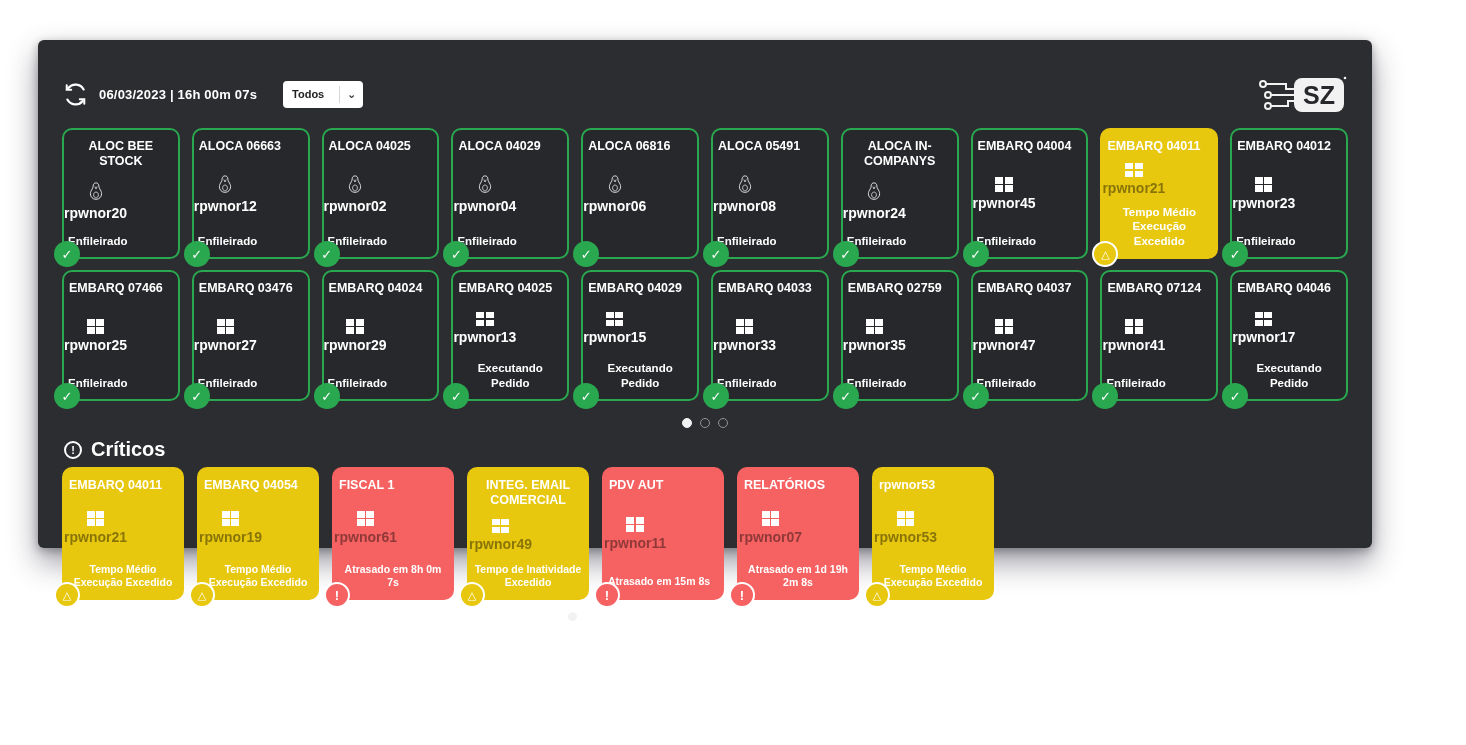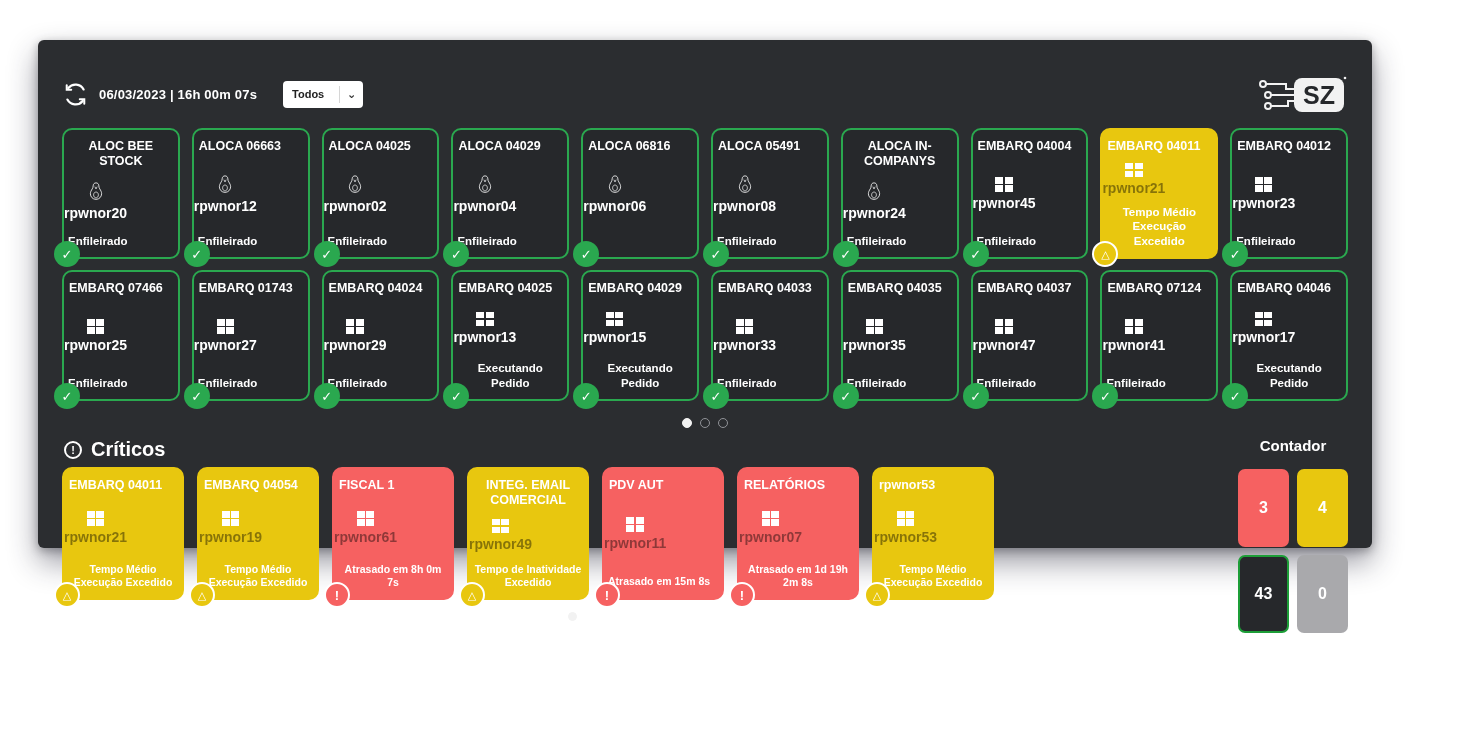--- a/index.html
+++ b/index.html
@@ -268,21 +268,21 @@
             <i></i>
             <i></i>
             <i></i>
           </span>
       <span class="host">rpwnor25</span>
     </div>
     <div class="card-status">Enfileirado</div>
     <span class="badge">✓</span>
   </div>
       <div class="card ok">
-    <div class="card-title">EMBARQ 01743</div>
+    <div class="card-title">EMBARQ 03476</div>
     <div class="card-mid">
 
       <span class="win-icon">
             <i></i>
             <i></i>
             <i></i>
             <i></i>
           </span>
       <span class="host">rpwnor27</span>
     </div>
@@ -343,21 +343,21 @@
             <i></i>
             <i></i>
             <i></i>
           </span>
       <span class="host">rpwnor33</span>
     </div>
     <div class="card-status">Enfileirado</div>
     <span class="badge">✓</span>
   </div>
       <div class="card ok">
-    <div class="card-title">EMBARQ 04035</div>
+    <div class="card-title">EMBARQ 02759</div>
     <div class="card-mid">
 
       <span class="win-icon">
             <i></i>
             <i></i>
             <i></i>
             <i></i>
           </span>
       <span class="host">rpwnor35</span>
     </div>
@@ -527,31 +527,14 @@
     </div>
     <div class="card-status">Tempo Médio Execução Excedido</div>
     <span class="badge">△</span>
   </div>
     </div>
 
   <div class="dots dots-criticos">
       <span class="dot active"></span>
     </div>
 
-  <div class="contador">
-    <div class="contador-title">Contador</div>
-    <div class="counter-grid">
-        <div class="counter danger">
-    <span>3</span>
-  </div>
-        <div class="counter warning">
-    <span>4</span>
-  </div>
-        <div class="counter ok">
-    <span>43</span>
-  </div>
-        <div class="counter neutral">
-    <span>0</span>
-  </div>
-      </div>
-  </div>
 
 </div>
 
 </body></html>

